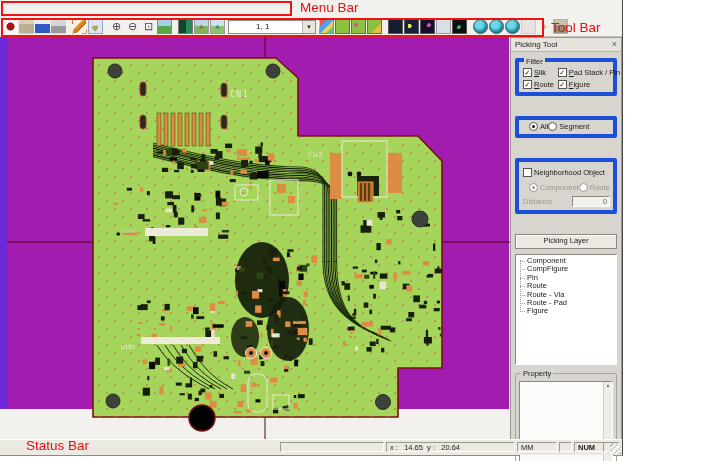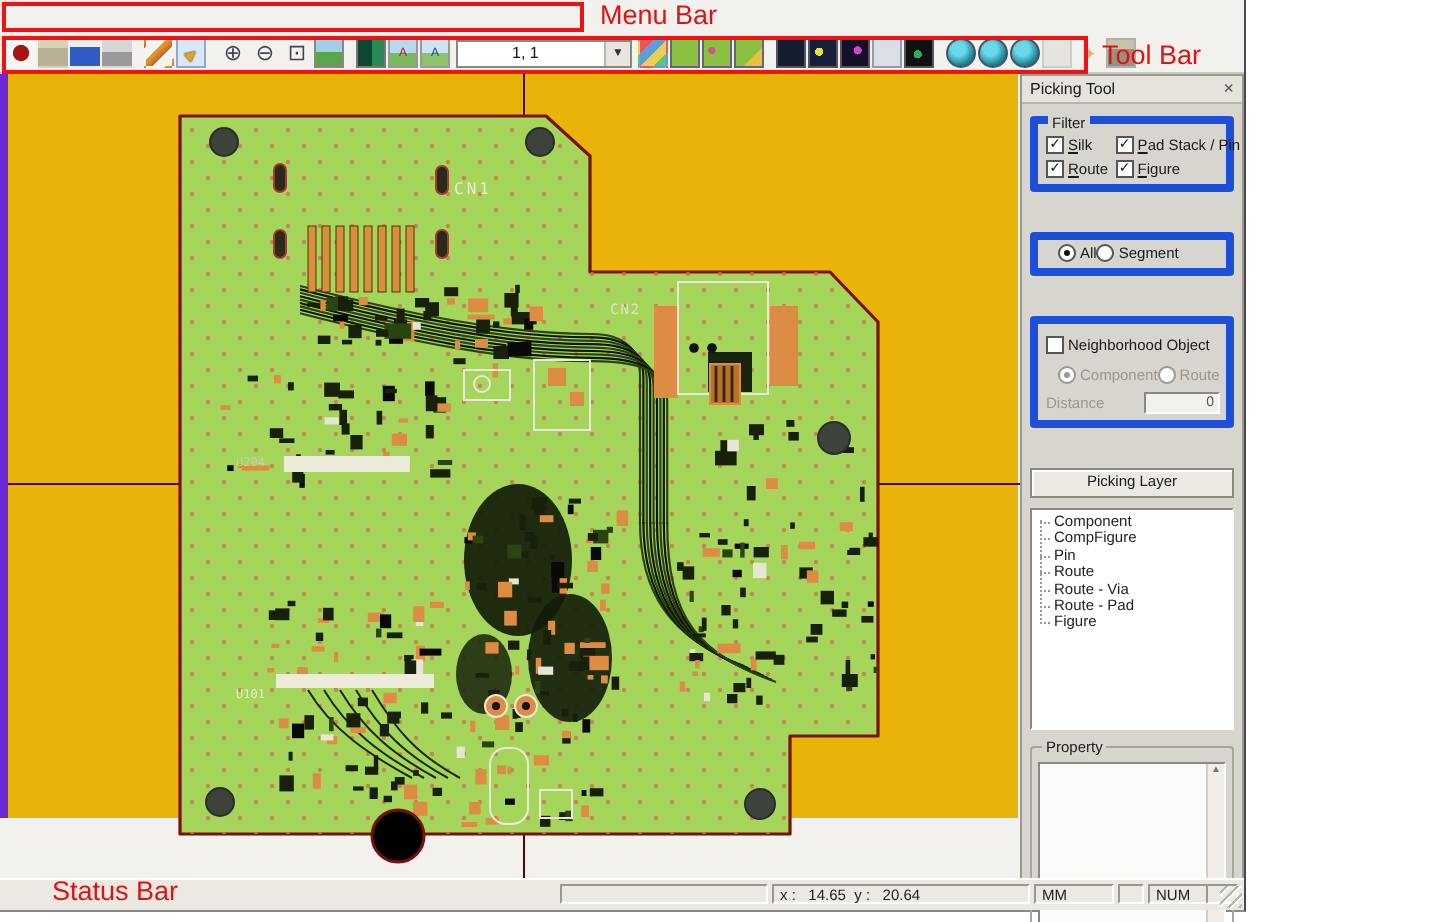--- a/index.html
+++ b/index.html
@@ -36,21 +36,21 @@
   .g-dk5{background:radial-gradient(circle at 45% 55%,#30a860 20%,#101010 21%);border:1px solid #555;}
   .g-rnd{background:radial-gradient(circle at 40% 35%,#6ad8e8 30%,#1a7c90 70%);border-radius:50%;border:1px solid #456;}
   .g-blank{background:#e6e4de;border:1px solid #cfcdc6;}
   .g-dim1{color:#c0a858;font-size:9px;opacity:.75;}
   .g-dim2{background:linear-gradient(180deg,#c4bca4 35%,#8e8670 35%);border:1px solid #aaa;opacity:.9;}
   .combo{display:inline-flex;align-items:center;width:88px;height:14px;background:#fff;border:1px solid #8a8880;box-sizing:border-box;margin:0 2px;flex:0 0 auto;padding-left:24px;}
   .combo-val{flex:1;font-size:8px;padding-left:3px;color:#111;}
   .combo-btn{width:12px;height:12px;background:#e8e5de;border-left:1px solid #b8b5ae;display:flex;align-items:center;justify-content:center;font-size:6px;color:#333;}
   
   .main{position:absolute;left:0;top:37px;width:622px;height:403px;}
-  .canvas{position:absolute;left:0;top:0;width:509px;height:372px;background:#eab308;border-left:4px solid #6d28d9;box-sizing:border-box;}
+  .canvas{position:absolute;left:0;top:0;width:509px;height:372px;background:#a21caf;border-left:7px solid #6d28d9;box-sizing:border-box;}
   .canvas svg{display:block;}
   
   .panel{position:absolute;left:510px;top:0;width:112px;height:403px;background:#d8d5ce;border:1px solid #9a9890;box-sizing:border-box;font-size:7.5px;color:#1a1a1a;}
   .panel-title{height:13px;line-height:13px;padding:0 4px;background:#e6e3dc;border-bottom:1px solid #b8b5ae;font-size:8px;display:flex;justify-content:space-between;align-items:center;}
   .panel-x{color:#555;font-size:9px;line-height:9px;cursor:default;}
   .grp{position:relative;margin:6px 4px 20px 4px;border:4px solid #1d4ed8;border-radius:2px;padding:6px 3px 3px 4px;}
   .grp-legend{position:absolute;top:-5px;left:5px;background:#d8d5ce;padding:0 2px;font-size:7.5px;}
   .chkrow{display:grid;grid-template-columns:40% 60%;row-gap:3px;}
   .chk,.rad{display:inline-flex;align-items:center;gap:2px;white-space:nowrap;}
   .box{width:7px;height:7px;background:#fff;border:1px solid #555;display:inline-flex;align-items:center;justify-content:center;font-size:7px;line-height:7px;color:#111;flex:0 0 auto;}
@@ -630,21 +630,21 @@
         </div>
       </div>
     </div>
 
     <div class="statusbar">
       <span class="ready">Ready</span>
       <span class="seg" style="left:280px;width:104px;"></span>
       <span class="seg" style="left:386px;width:129px;">x :   14.65  y :   20.64</span>
       <span class="seg" style="left:517px;width:40px;">MM</span>
       <span class="seg" style="left:559px;width:13px;"></span>
-      <span class="seg" style="left:574px;width:43px;">NUM</span>
+      <span class="seg" style="left:574px;width:43px;font-weight:bold;">NUM</span>
       <span class="seg" style="left:603px;width:16px;"></span>
       <span class="grip"></span>
     </div>
   </div>
 
   <div class="ann-box" style="left:1px;top:1px;width:291px;height:15px;"></div>
   <div class="ann-box" style="left:1px;top:18px;width:543px;height:19px;"></div>
   <span class="ann-label" style="left:300px;top:0px;">Menu Bar</span>
   <span class="ann-label" style="left:551px;top:20px;">Tool Bar</span>
   <span class="ann-label" style="left:26px;top:438px;">Status Bar</span>

